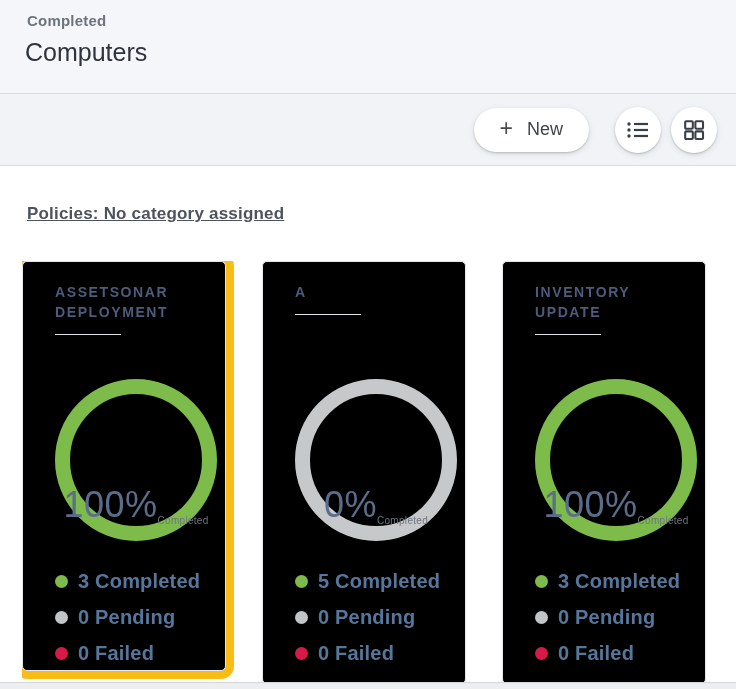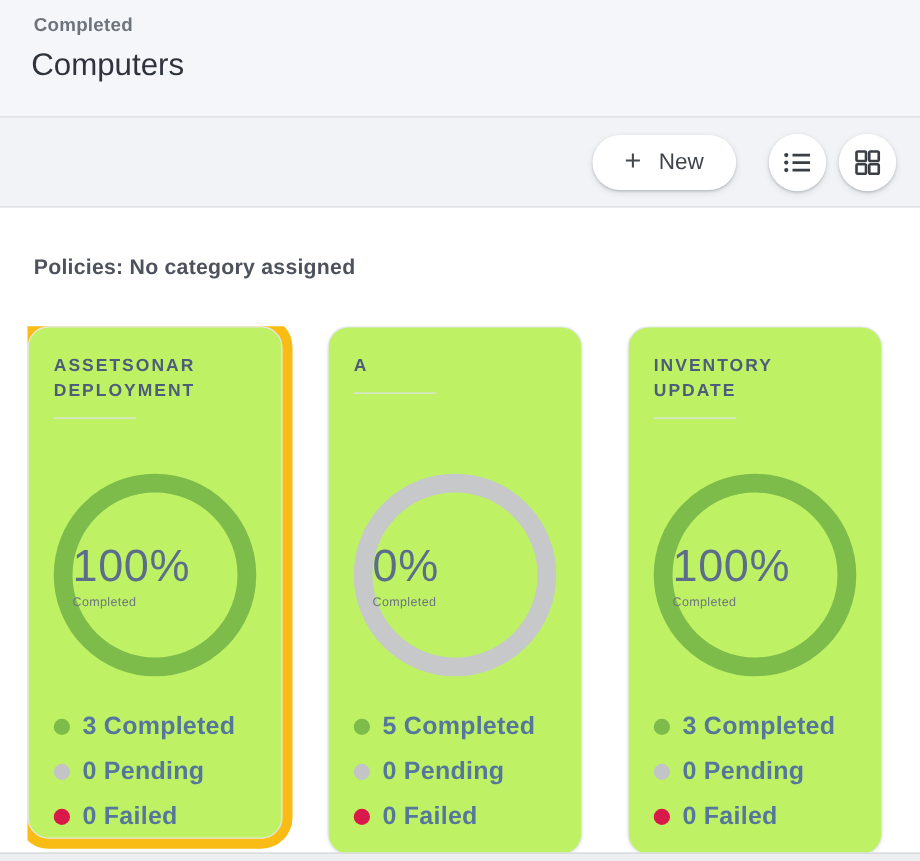--- a/index.html
+++ b/index.html
@@ -72,36 +72,37 @@
   .btn-circle + .btn-circle { margin-left: 10px; }
   .btn-circle svg { display: block; }
 
   
   .section-heading {
     margin: 38px 0 37px 27px;
     font-size: 17px;
     font-weight: 600;
     color: #4d525c;
     letter-spacing: 0.2px;
+    text-decoration: underline;
   }
   .cards {
     display: flex;
     gap: 36px;
     margin-left: 22px;
     height: 423px;
     align-items: stretch;
     overflow: hidden;
   }
   .card {
     width: 204px;
-    background: #bef264;
+    background: #000000;
     border: 1px solid #e3e6ea;
-    border-radius: 17px;
+    border-radius: 5px;
     box-shadow: 0 1px 3px rgba(0,0,0,.05);
-    padding: 20px 20px 0 20px;
+    padding: 20px 20px 0 32px;
     flex: 0 0 auto;
     cursor: pointer;
   }
   .card.highlighted {
     height: 410px;
     align-self: flex-start;
     outline: 8px solid #f8bc15;
   }
   .card-head { height: 97px; }
   .card-title {
@@ -118,22 +119,21 @@
     border: none;
     border-top: 1px solid #dfe2e6;
     margin-top: 12px;
   }
 
   
   .donut {
     width: 162px; height: 162px;
     border-radius: 50%;
     margin: 0 auto;
-    display: flex; align-items: flex-start; justify-content: center;
-    flex-direction: column;
+    display: flex; align-items: flex-end; justify-content: center;
   }
   .donut.ring-green { border: 15px solid #7dbb4a; }
   .donut.ring-gray  { border: 15px solid #c6c8ca; }
   .pct { font-size: 36px; font-weight: 400; color: #5b6d8b; letter-spacing: 0.5px; }
   .pct-sub { font-size: 10px; color: #6c7680; margin-top: 3px; letter-spacing: 0.3px; }
 
   
   .legend { margin-top: 32px; }
   .legend-row { display: flex; align-items: center; margin-bottom: 19px; height: 17px; }
   .dot { width: 13px; height: 13px; border-radius: 50%; margin-right: 10px; flex: 0 0 auto; }

